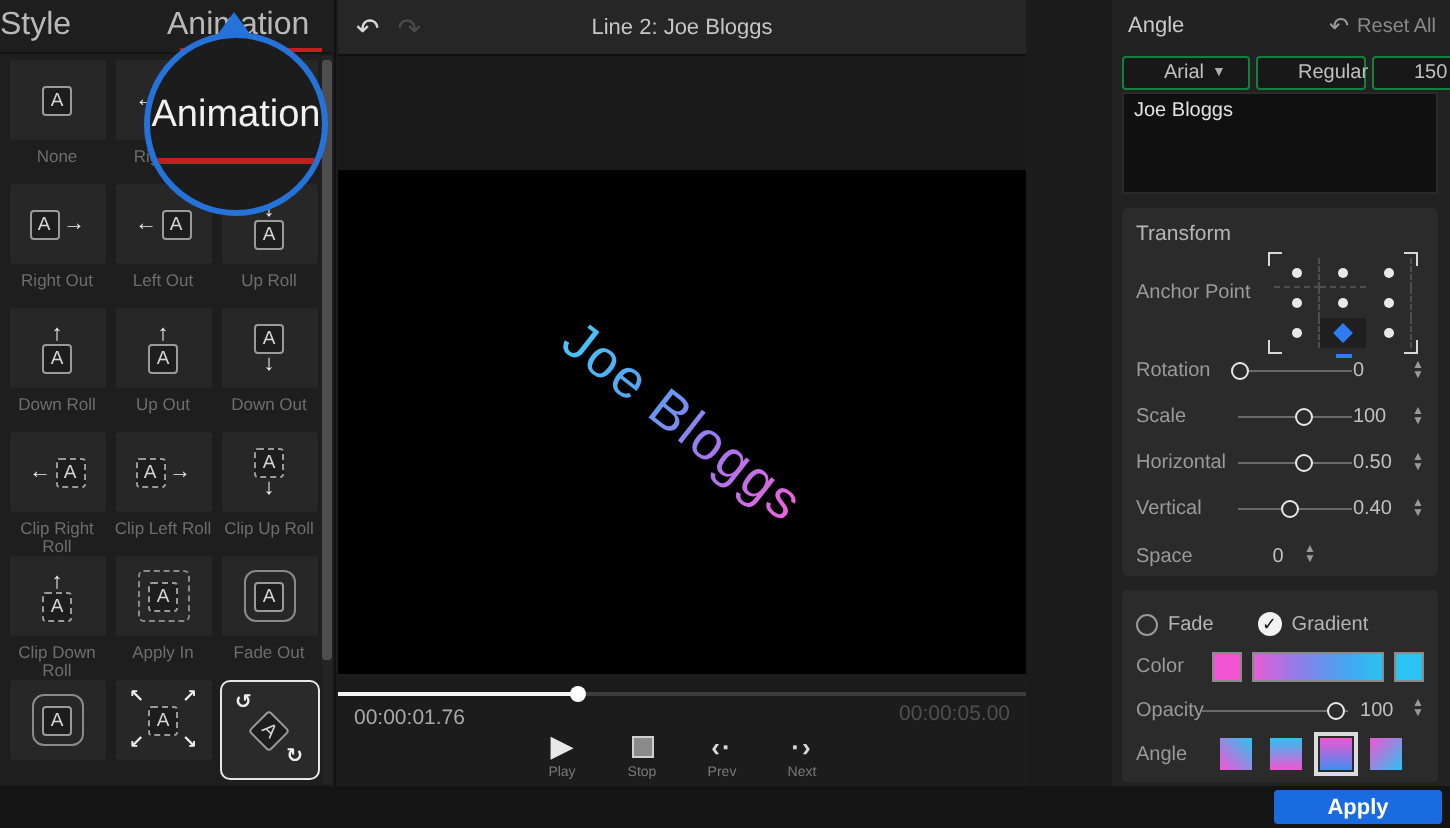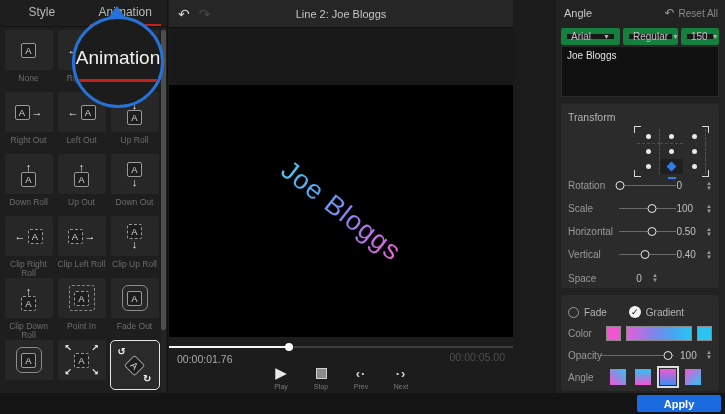--- a/index.html
+++ b/index.html
@@ -2,21 +2,21 @@
 <html><head>
 <meta charset="utf-8">
 <style>
   * { margin:0; padding:0; box-sizing:border-box; font-family:"Liberation Sans","DejaVu Sans",sans-serif; }
   html,body { width:725px; height:414px; background:#141414; overflow:hidden; }
   #app { position:relative; width:725px; height:414px; background:#1b1b1b; }
 
   
   #left-panel { position:absolute; left:0; top:0; width:168px; height:393px; background:#1e1e1e; border-right:1px solid #101010; }
   #tabbar { display:flex; height:27px; align-items:center; border-bottom:1px solid #141414; }
-  .tab { flex:1; text-align:center; font-size:12px; color:#b9b9b9; position:relative; height:27px; line-height:25px; cursor:default; }
+  .tab { flex:1; font-size:16px; color:#b9b9b9; position:relative; height:27px; line-height:25px; cursor:default; }
   .tab.active::after { content:""; position:absolute; left:6px; right:6px; bottom:1px; height:2px; background:#c2201d; }
   #preset-grid { position:absolute; left:0; top:30px; width:161px; display:grid; grid-template-columns:53px 53px 53px; grid-auto-rows:62px; padding-left:2px; }
   .preset { display:flex; flex-direction:column; align-items:center; }
   .tile { width:48px; height:40px; background:#272727; border-radius:2px; display:flex; align-items:center; justify-content:center; gap:2px; position:relative; }
   .tile.col { flex-direction:column; gap:0; }
   .plabel { margin-top:4px; font-size:8.5px; color:#6d6d6d; text-align:center; line-height:9px; }
   .abox { width:15px; height:15px; border:1px solid #9a9a9a; border-radius:2px; color:#d5d5d5; font-size:9.5px; display:flex; align-items:center; justify-content:center; background:#1d1d1d; }
   .abox.dashed { border-style:dashed; }
   .outer-round { width:26px; height:26px; border:1px solid #8a8a8a; border-radius:6px; display:flex; align-items:center; justify-content:center; }
   .outer-dash { width:26px; height:26px; border:1px dashed #8a8a8a; border-radius:3px; display:flex; align-items:center; justify-content:center; }
@@ -68,21 +68,21 @@
   .line-item { height:27px; display:flex; align-items:center; justify-content:center; font-size:10px; color:#9a9a9a; background:#2b2b2b; margin-bottom:1px; }
   .line-item.active { background:#3d3d3d; color:#e0e0e0; border-left:2px solid #c2201d; }
 
   
   #right-panel { position:absolute; left:556px; top:0; width:169px; height:393px; background:#222222; }
   #text-header { display:flex; align-items:center; padding:6px 7px 0 8px; }
   #text-title { font-size:11px; color:#c9c9c9; }
   #reset-all { margin-left:auto; display:flex; align-items:center; gap:4px; color:#8a8a8a; font-size:10px; }
   #reset-icon { font-size:12px; color:#9a9a9a; }
   #font-row { display:flex; gap:3px; padding:8px 6px 0 5px; }
-  .dd { height:17px; background:#181818; border:6px solid #15803d; border-radius:2px; display:flex; align-items:center; padding:0 4px; font-size:10px; color:#c0c0c0; }
+  .dd { height:17px; background:#181818; border:1px solid #15803d; border-radius:2px; display:flex; align-items:center; padding:0 20px; font-size:10px; color:#c0c0c0; }
   .dd .caret { margin-left:auto; font-size:7px; color:#b0b0b0; padding-left:4px; }
   #dd-font { width:64px; } #dd-style { width:55px; } #dd-size { width:38px; }
   #text-input { position:absolute; left:5px; top:46px; width:158px; height:51px; background:#101010; border:1px solid #2a2a2a; color:#e2e2e2; font-size:10px; padding:3px 5px; resize:none; overflow:hidden; }
 
   .section { position:absolute; left:5px; width:158px; background:#2b2b2b; border-radius:3px; padding:7px 7px; }
   #transform-section { top:104px; height:184px; }
   #color-section { top:295px; height:96px; }
   .sec-title { font-size:10.5px; color:#b5b5b5; margin-bottom:6px; }
 
   #anchor-row { display:flex; align-items:flex-start; }
@@ -234,21 +234,21 @@
             <span class="abox dashed">A</span>
           </div>
         <div class="plabel">Clip Down Roll</div>
       </div>
       <div class="preset">
         <div class="tile">
             <span class="outer-dash">
               <span class="abox dashed">A</span>
             </span>
           </div>
-        <div class="plabel">Point In</div>
+        <div class="plabel">Apply In</div>
       </div>
       <div class="preset">
         <div class="tile">
             <span class="outer-round">
               <span class="abox">A</span>
             </span>
           </div>
         <div class="plabel">Fade Out</div>
       </div>
       <div class="preset">
@@ -363,20 +363,21 @@
         <span>150</span>
         <span class="caret">▼</span>
       </div>
     </div>
 
     <textarea id="text-input" style="">Joe Bloggs</textarea>
 
     <div class="section" id="transform-section">
       <div class="sec-title">Transform</div>
       <div id="anchor-row">
+        <span id="anchor-label">Anchor Point</span>
         <div id="anchor-grid">
           <i class="corner tl"></i>
           <i class="corner tr"></i>
           <i class="corner bl"></i>
           <i class="corner br"></i>
           <div class="acell">
               <span class="dot"></span>
             </div>
           <div class="acell">
               <span class="dot"></span>

